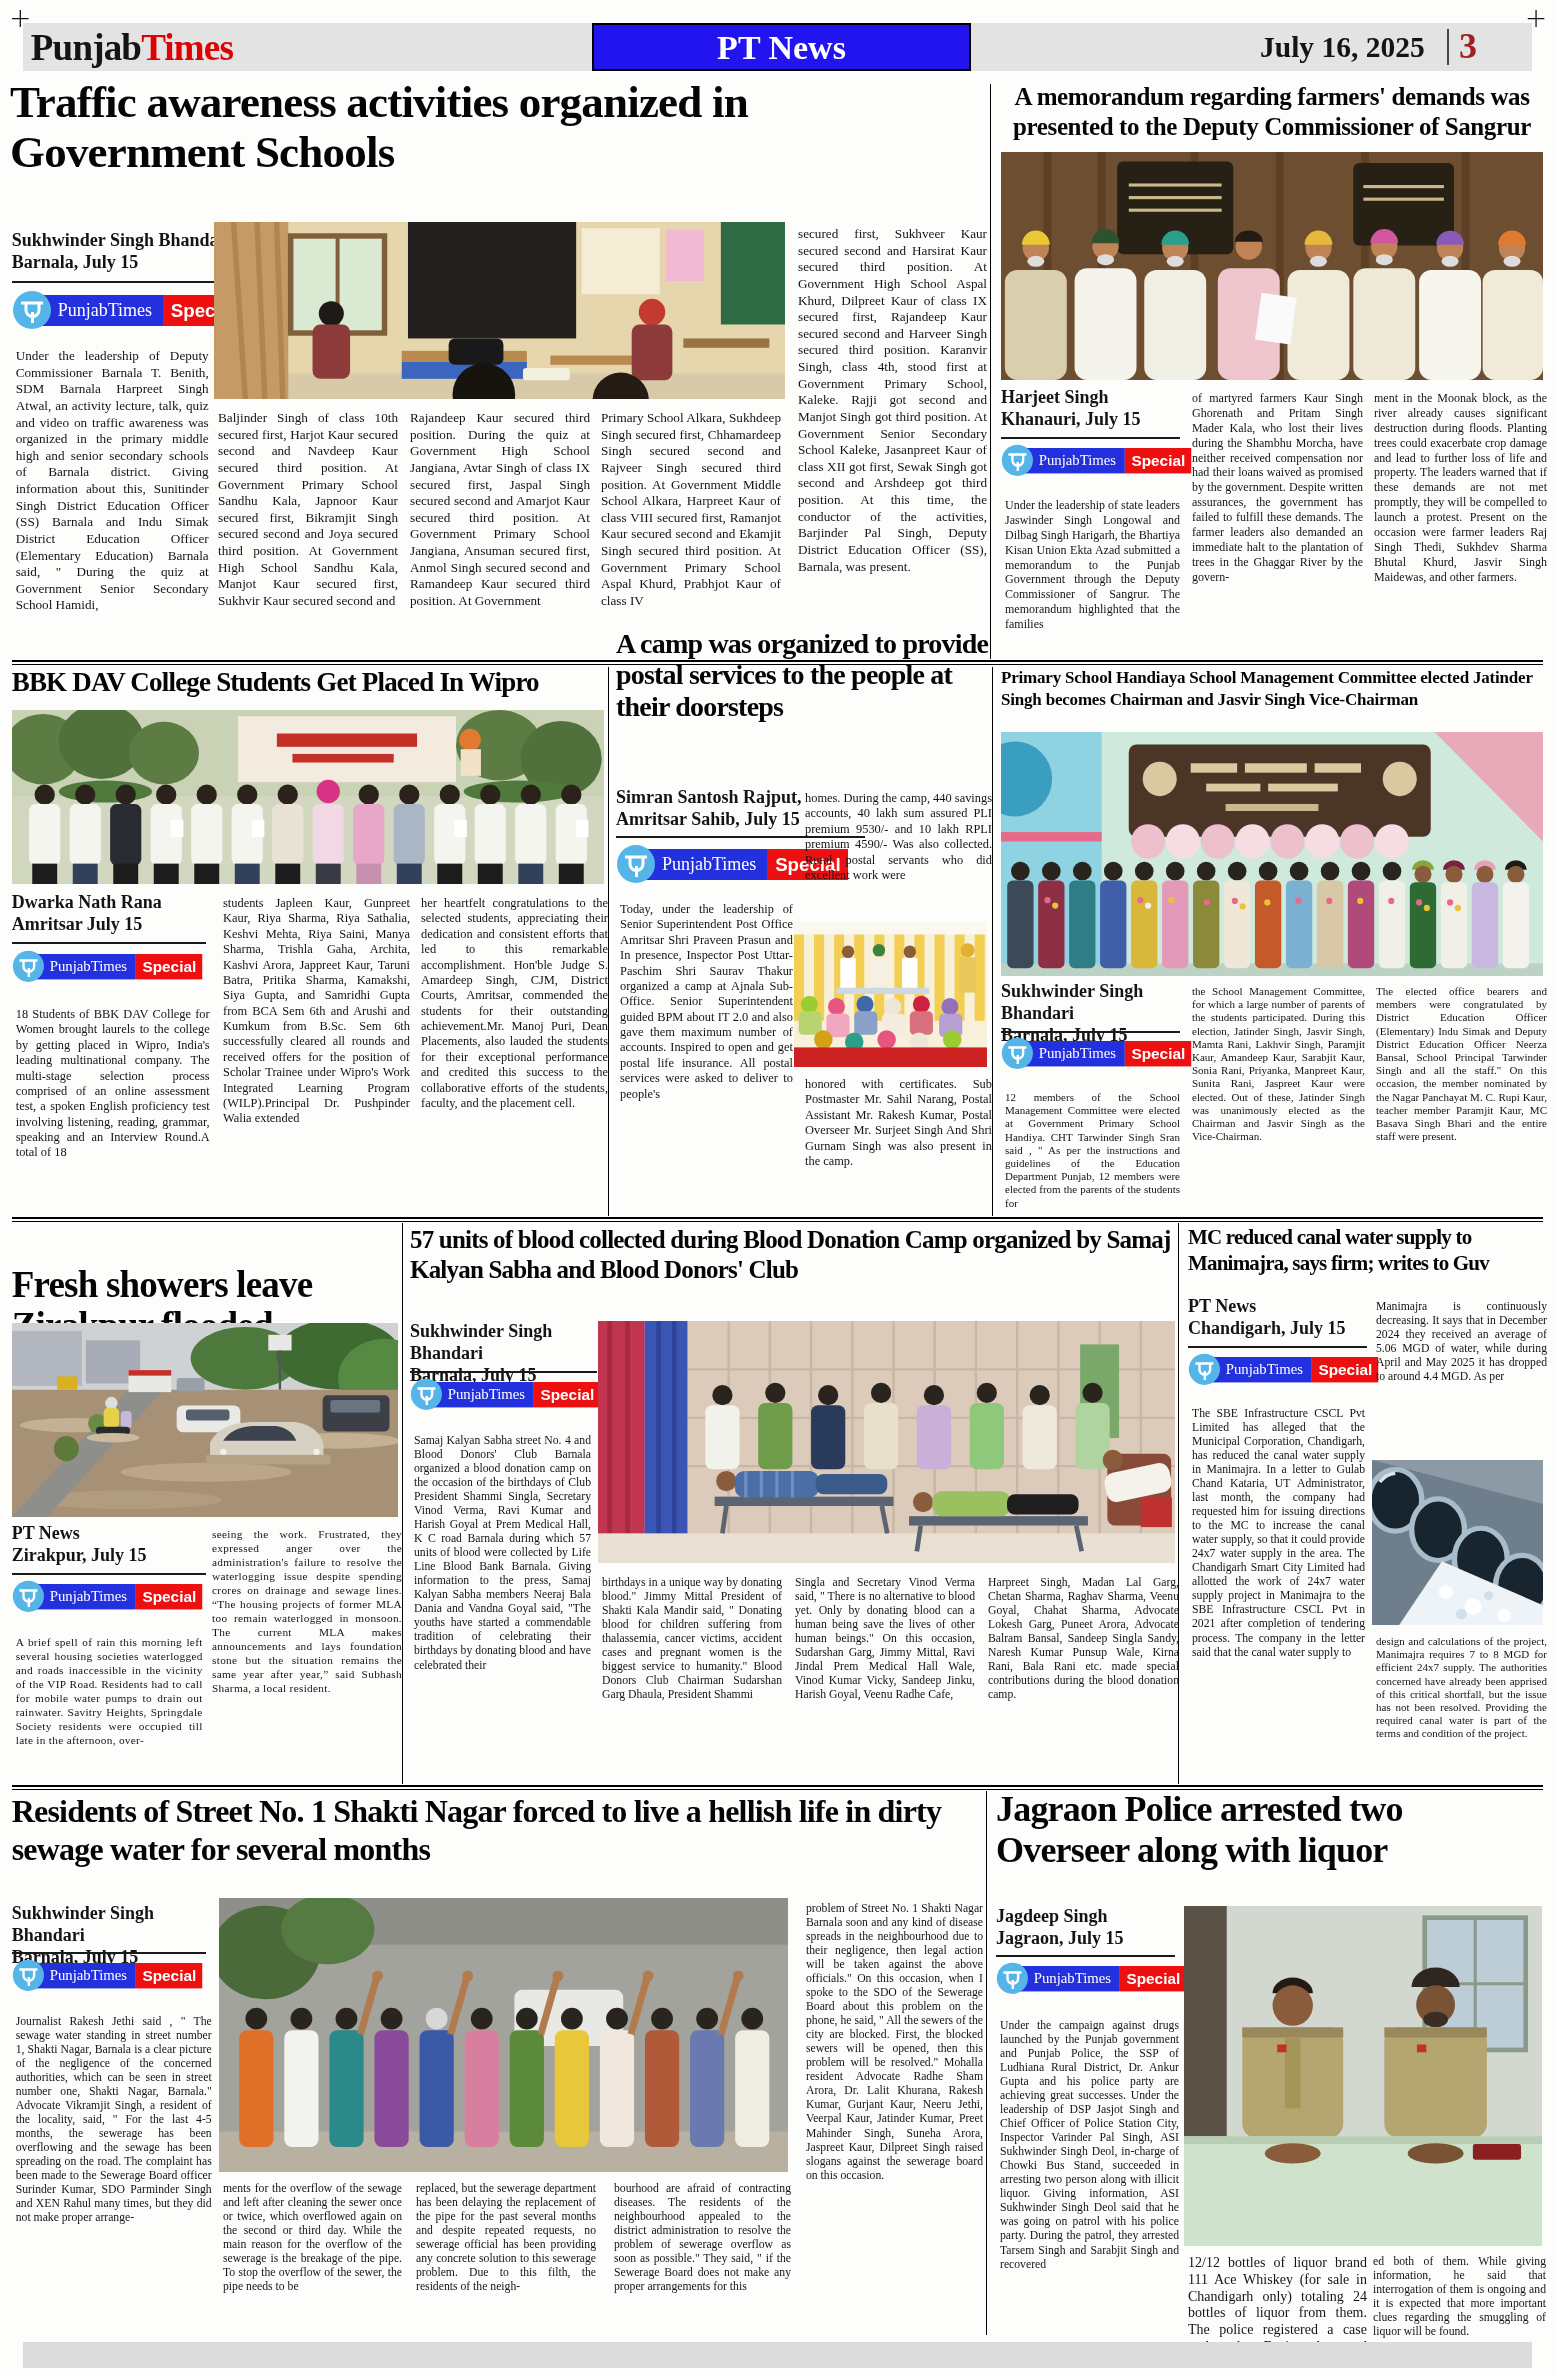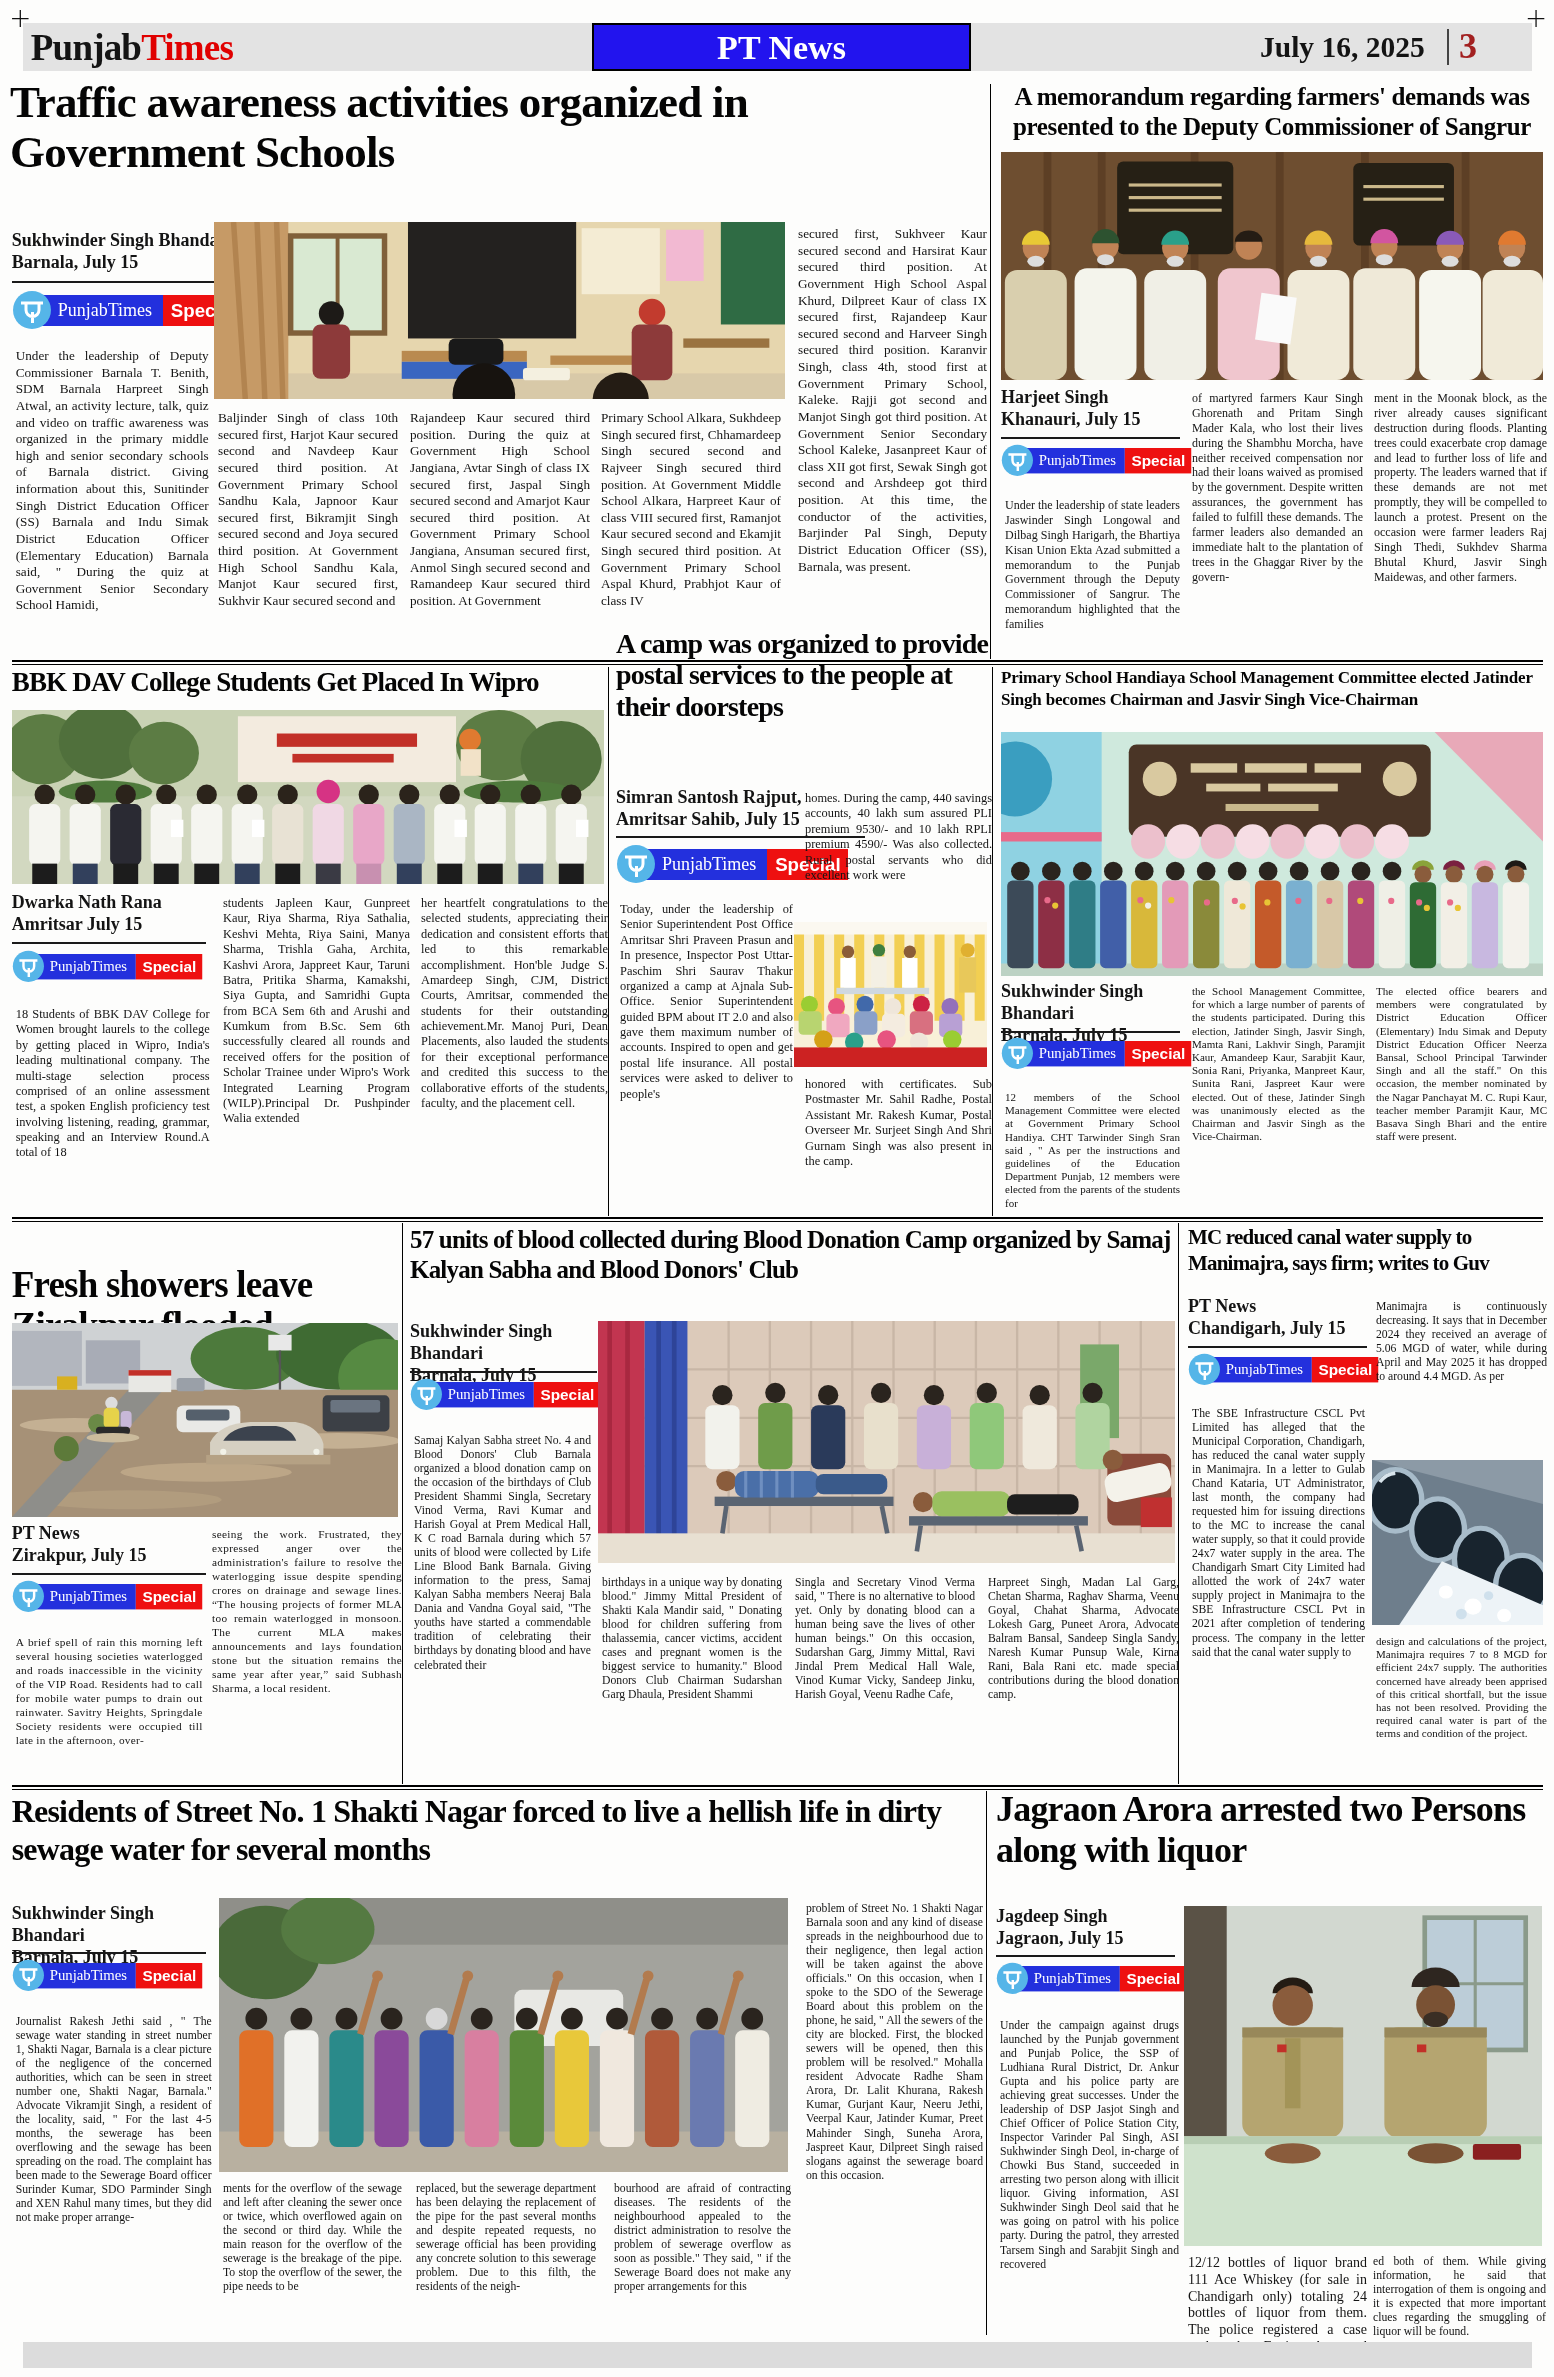--- a/index.html
+++ b/index.html
@@ -334,21 +334,21 @@
           <rect x="188" y="117" width="30" height="30" rx="6" fill="#b8a0d4"></rect>
         <circle cx="38" cy="150" r="12" fill="#d4a017"></circle>
           <circle cx="78" cy="153" r="12" fill="#2aa08a"></circle>
           <circle cx="120" cy="150" r="12" fill="#e75480"></circle>
           <circle cx="162" cy="153" r="12" fill="#efe6da"></circle>
           <circle cx="205" cy="150" r="12" fill="#9ACD32"></circle>
         <rect x="0" y="160" width="250" height="25" fill="#cc2222"></rect>
       </g>
     </svg>
   </div>
-  <p class="abs bc" style="left:801px;top:1073px;width:187px;height:140px;font-size:12.4px;line-height:1.24;">honored with certificates. Sub Postmaster Mr. Sahil Radhe, Postal Assistant Mr. Rakesh Kumar, Postal Overseer Mr. Surjeet Singh And Shri Gurnam Singh was also present in the camp.</p>
+  <p class="abs bc" style="left:801px;top:1073px;width:187px;height:140px;font-size:12.4px;line-height:1.24;">honored with certificates. Sub Postmaster Mr. Sahil Narang, Postal Assistant Mr. Rakesh Kumar, Postal Overseer Mr. Surjeet Singh And Shri Gurnam Singh was also present in the camp.</p>
 
   <div class="abs vr" style="left:992px;top:667px;height:549px;"></div>
   <h2 class="abs hl" style="left:1001px;top:667px;width:542px;font-size:17px;line-height:1.3;letter-spacing:-0.2px;">Primary School Handiaya School Management Committee elected Jatinder Singh becomes Chairman and Jasvir Singh Vice-Chairman</h2>
   <div class="abs photo" style="left:1001px;top:732px;width:542px;height:244px;">
     <svg viewBox="0 0 700 312" preserveAspectRatio="none">
       <rect width="700" height="312" fill="#cfe9dd"></rect>
       <rect width="130" height="312" fill="#8fd2e2"></rect>
       <circle cx="18" cy="60" r="48" fill="#3a9ec0"></circle>
       <rect y="128" width="130" height="12" fill="#e86a8a"></rect>
       <polygon points="700,0 560,0 700,140" fill="#e8a9b8"></polygon>
@@ -727,21 +727,21 @@
           </g>
       </g>
     </svg>
   </div>
   <p class="abs bc" style="left:219px;top:2178px;width:179px;height:159px;font-size:11.7px;line-height:1.2;">ments for the overflow of the sewage and left after cleaning the sewer once or twice, which overflowed again on the second or third day. While the main reason for the overflow of the sewerage is the breakage of the pipe. To stop the overflow of the sewer, the pipe needs to be</p>
   <p class="abs bc" style="left:412px;top:2178px;width:180px;height:159px;font-size:11.7px;line-height:1.2;">replaced, but the sewerage department has been delaying the replacement of the pipe for the past several months and despite repeated requests, no sewerage official has been providing any concrete solution to this sewerage problem. Due to this filth, the residents of the neigh-</p>
   <p class="abs bc" style="left:610px;top:2178px;width:177px;height:159px;font-size:11.7px;line-height:1.2;">bourhood are afraid of contracting diseases. The residents of the neighbourhood appealed to the district administration to resolve the problem of sewerage overflow as soon as possible." They said, " if the Sewerage Board does not make any proper arrangements for this</p>
   <p class="abs bc" style="left:802px;top:1898px;width:177px;height:438px;font-size:11.7px;line-height:1.2;">problem of Street No. 1 Shakti Nagar Barnala soon and any kind of disease spreads in the neighbourhood due to their negligence, then legal action will be taken against the above officials." On this occasion, when I spoke to the SDO of the Sewerage Board about this problem on the phone, he said, " All the sewers of the city are blocked. First, the blocked sewers will be opened, then this problem will be resolved." Mohalla resident Advocate Radhe Sham Arora, Dr. Lalit Khurana, Rakesh Kumar, Gurjant Kaur, Neeru Jethi, Veerpal Kaur, Jatinder Kumar, Preet Mahinder Singh, Suneha Arora, Jaspreet Kaur, Dilpreet Singh raised slogans against the sewerage board on this occasion.</p>
 
   <div class="abs vr" style="left:986px;top:1791px;height:544px;"></div>
-  <h2 class="abs hl" style="left:996px;top:1789px;width:544px;font-size:36px;line-height:1.15;">Jagraon Arora arrested two Persons along with liquor</h2>
+  <h2 class="abs hl" style="left:996px;top:1789px;width:544px;font-size:36px;line-height:1.15;">Jagraon Police arrested two Overseer along with liquor</h2>
   <div class="abs byline" style="left:996px;top:1906px;width:202px;">
     <div>Jagdeep Singh</div>
     <div>Jagraon,  July  15</div>
   </div>
   <div class="abs brule" style="left:996px;top:1955px;width:179px;"></div>
   <div class="abs badge sm" style="left:996px;top:1966px;">
     <span class="badge-logo"><svg viewBox="0 0 40 40">
           <circle cx="20" cy="20" r="19" fill="#55b5e8"></circle>
           <path d="M9 13 h22 M14 13 v7 a6.5 6.5 0 0 0 13 0 v-7 M20.5 22 v11" stroke="#fff" stroke-width="3" fill="none"></path>
         </svg></span>

